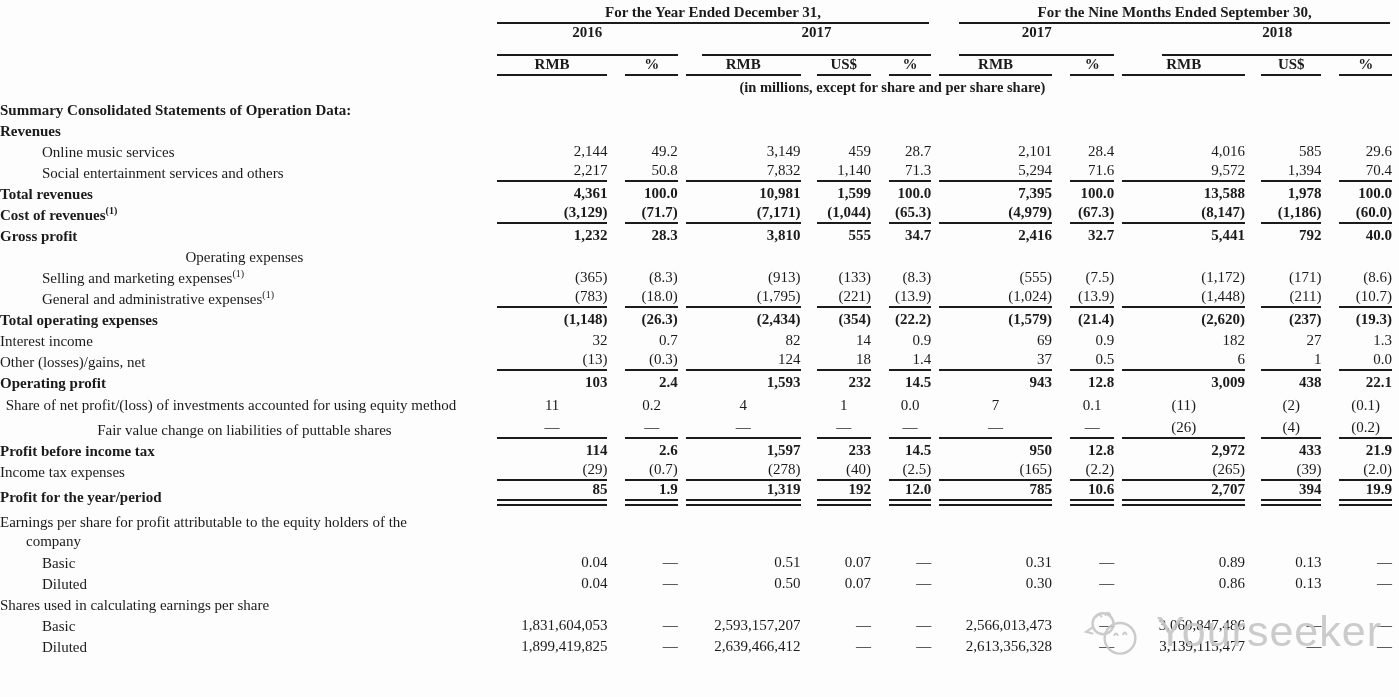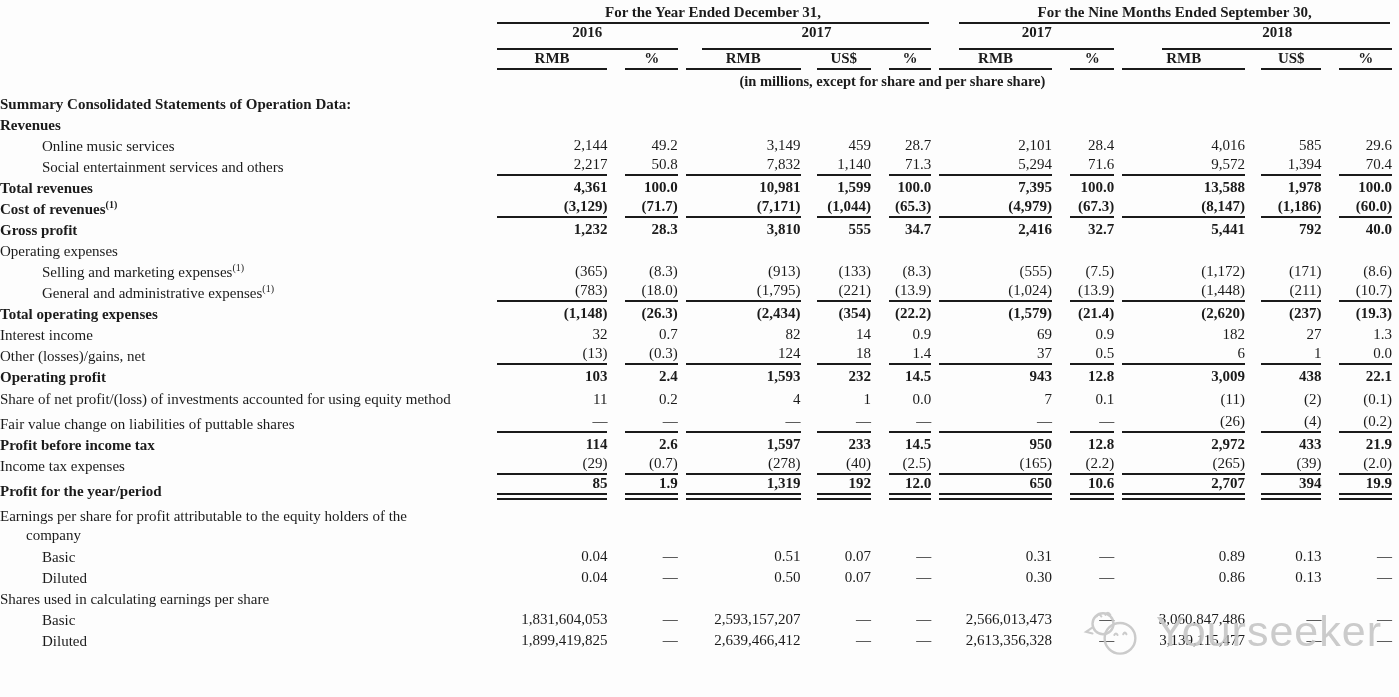--- a/index.html
+++ b/index.html
@@ -13,21 +13,21 @@
   td { vertical-align:bottom; }
   col.c0{width:486px} col.c1{width:118px} col.c2{width:70px} col.c3{width:122px}
   col.c4{width:70px} col.c5{width:60px} col.c6{width:120px} col.c7{width:62px}
   col.c8{width:130px} col.c9{width:76px} col.c10{width:70px}
 
   
   thead td { font-weight:bold; text-align:center; }
   .grpline { border-bottom:2px solid #1b1b1b; padding-bottom:1px; white-space:nowrap; }
   .g1 .grpline { margin:0 2px 0 8px; }
   .g2 .grpline { margin:0 2px 0 28px; }
-  .yline { border-bottom:2px solid #1b1b1b; padding-bottom:7px; }
+  .yline { border-bottom:2px solid #1b1b1b; padding-bottom:13px; }
   .y0 .yline { margin-left:8px; }  .y1 .yline { margin-left:24px; }
   .y2 .yline { margin-left:28px; } .y3 .yline { margin-left:48px; }
   .uline { border-bottom:2px solid #1b1b1b; padding-bottom:1px; }
   .note { padding:3px 0 2px 0; transform:translateX(-48px); font-size:14.5px; white-space:nowrap; }
 
   
   tbody tr { height:21px; }
   tbody td.lbl { text-align:left; }
   tbody td.num { text-align:right; }
   .lbltext { white-space:nowrap; }
@@ -37,21 +37,21 @@
   tr.midvals td.num { vertical-align:middle; }
   sup { font-size:10px; vertical-align:super; line-height:0; }
   .val { padding-bottom:1px; white-space:nowrap; }
   
   .col-rmb .val { margin-left:8px; }
   .col-usd .val { margin-left:16px; }
   .col-pct .val { margin-left:18px; }
   .ru { border-bottom:2px solid #1b1b1b; }
   .rd { border-bottom:7px double #1b1b1b; }
   tr.padtop td { padding-top:7px; }
-  tr.padtop2 td { padding-top:4px; }
+  tr.padtop2 td { padding-top:4px;text-align:center; }
 
   
   .watermark {
     position:absolute; left:1082px; top:596px; width:300px; height:70px;
     display:flex; align-items:center; color:#c6c6c6; pointer-events:none;
     font-family:"Liberation Sans", sans-serif; opacity:.9;
   }
   .wm-text { font-size:43px; letter-spacing:1px; color:#c6c6c6; margin-left:11px; }
 </style>
 </head>
@@ -781,21 +781,21 @@
           <td class="num col-rmb">
             <div class="val rd">1,319</div>
           </td>
           <td class="num col-usd">
             <div class="val rd">192</div>
           </td>
           <td class="num col-pct">
             <div class="val rd">12.0</div>
           </td>
           <td class="num col-rmb">
-            <div class="val rd">650</div>
+            <div class="val rd">785</div>
           </td>
           <td class="num col-pct">
             <div class="val rd">10.6</div>
           </td>
           <td class="num col-rmb">
             <div class="val rd">2,707</div>
           </td>
           <td class="num col-usd">
             <div class="val rd">394</div>
           </td>

